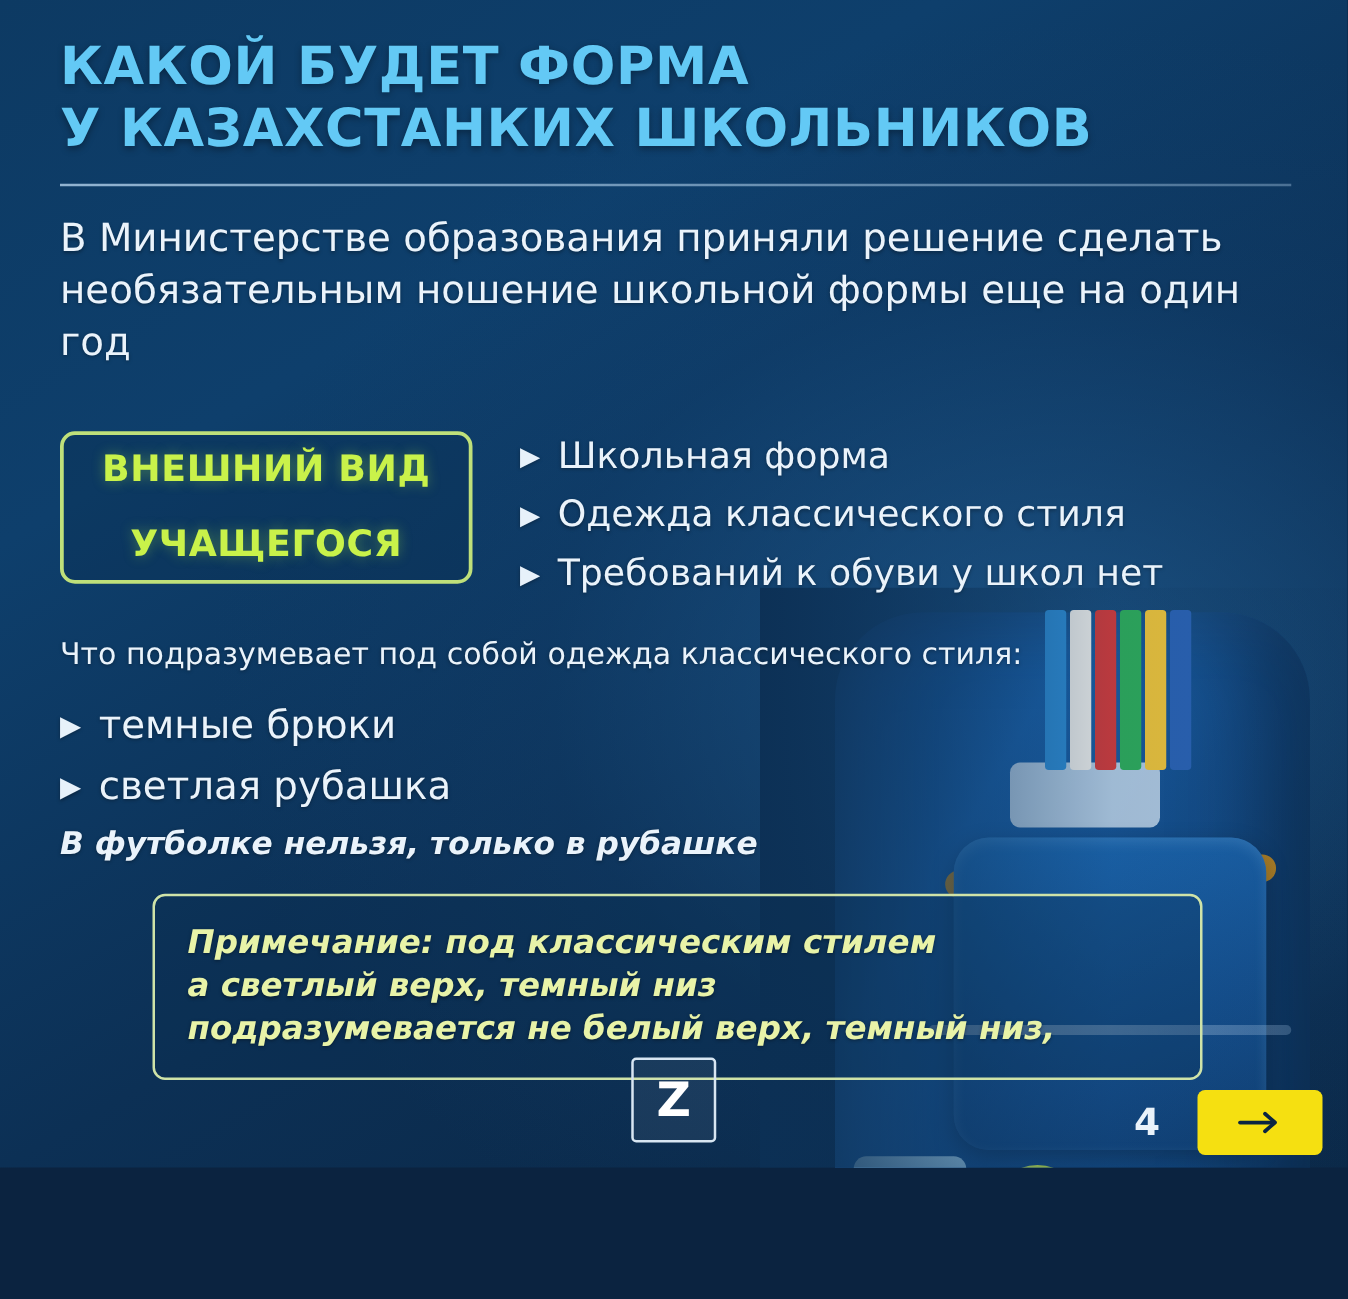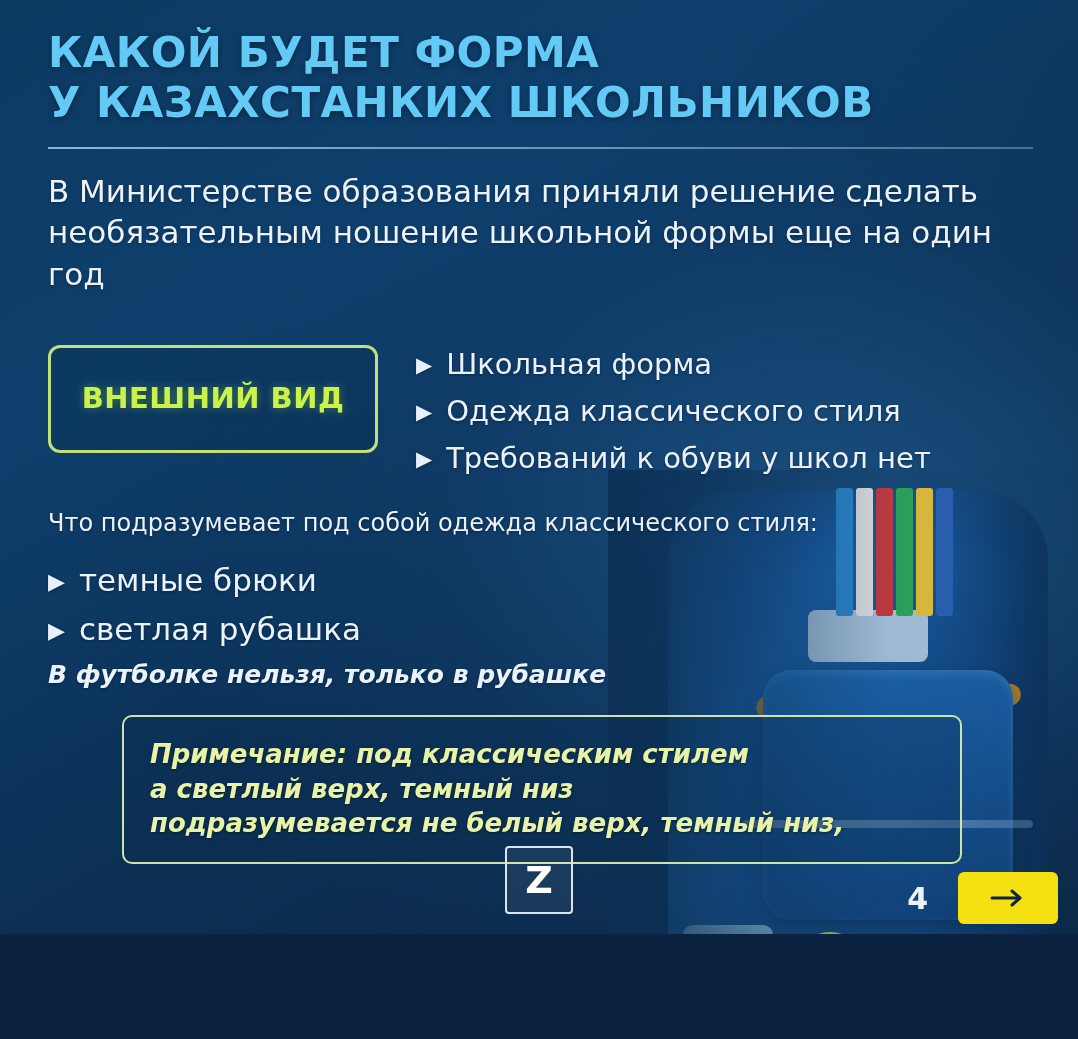--- a/index.html
+++ b/index.html
@@ -349,20 +349,21 @@
       <span class="title-line2">У КАЗАХСТАНКИХ ШКОЛЬНИКОВ</span>
     </h1>
 
     <div class="divider"></div>
 
     <div class="lede">В Министерстве образования приняли решение сделать необязательным ношение школьной формы еще на один год</div>
 
     <div class="mid-row">
       <div class="badge">
         <span>ВНЕШНИЙ ВИД</span>
+        <span>УЧАЩЕГОСЯ</span>
       </div>
 
       <div class="bullets-right">
         <div class="bullet">
           <span class="arrow">▶</span>
           <span>Школьная форма</span>
         </div>
         <div class="bullet">
           <span class="arrow">▶</span>
           <span>Одежда классического стиля</span>

